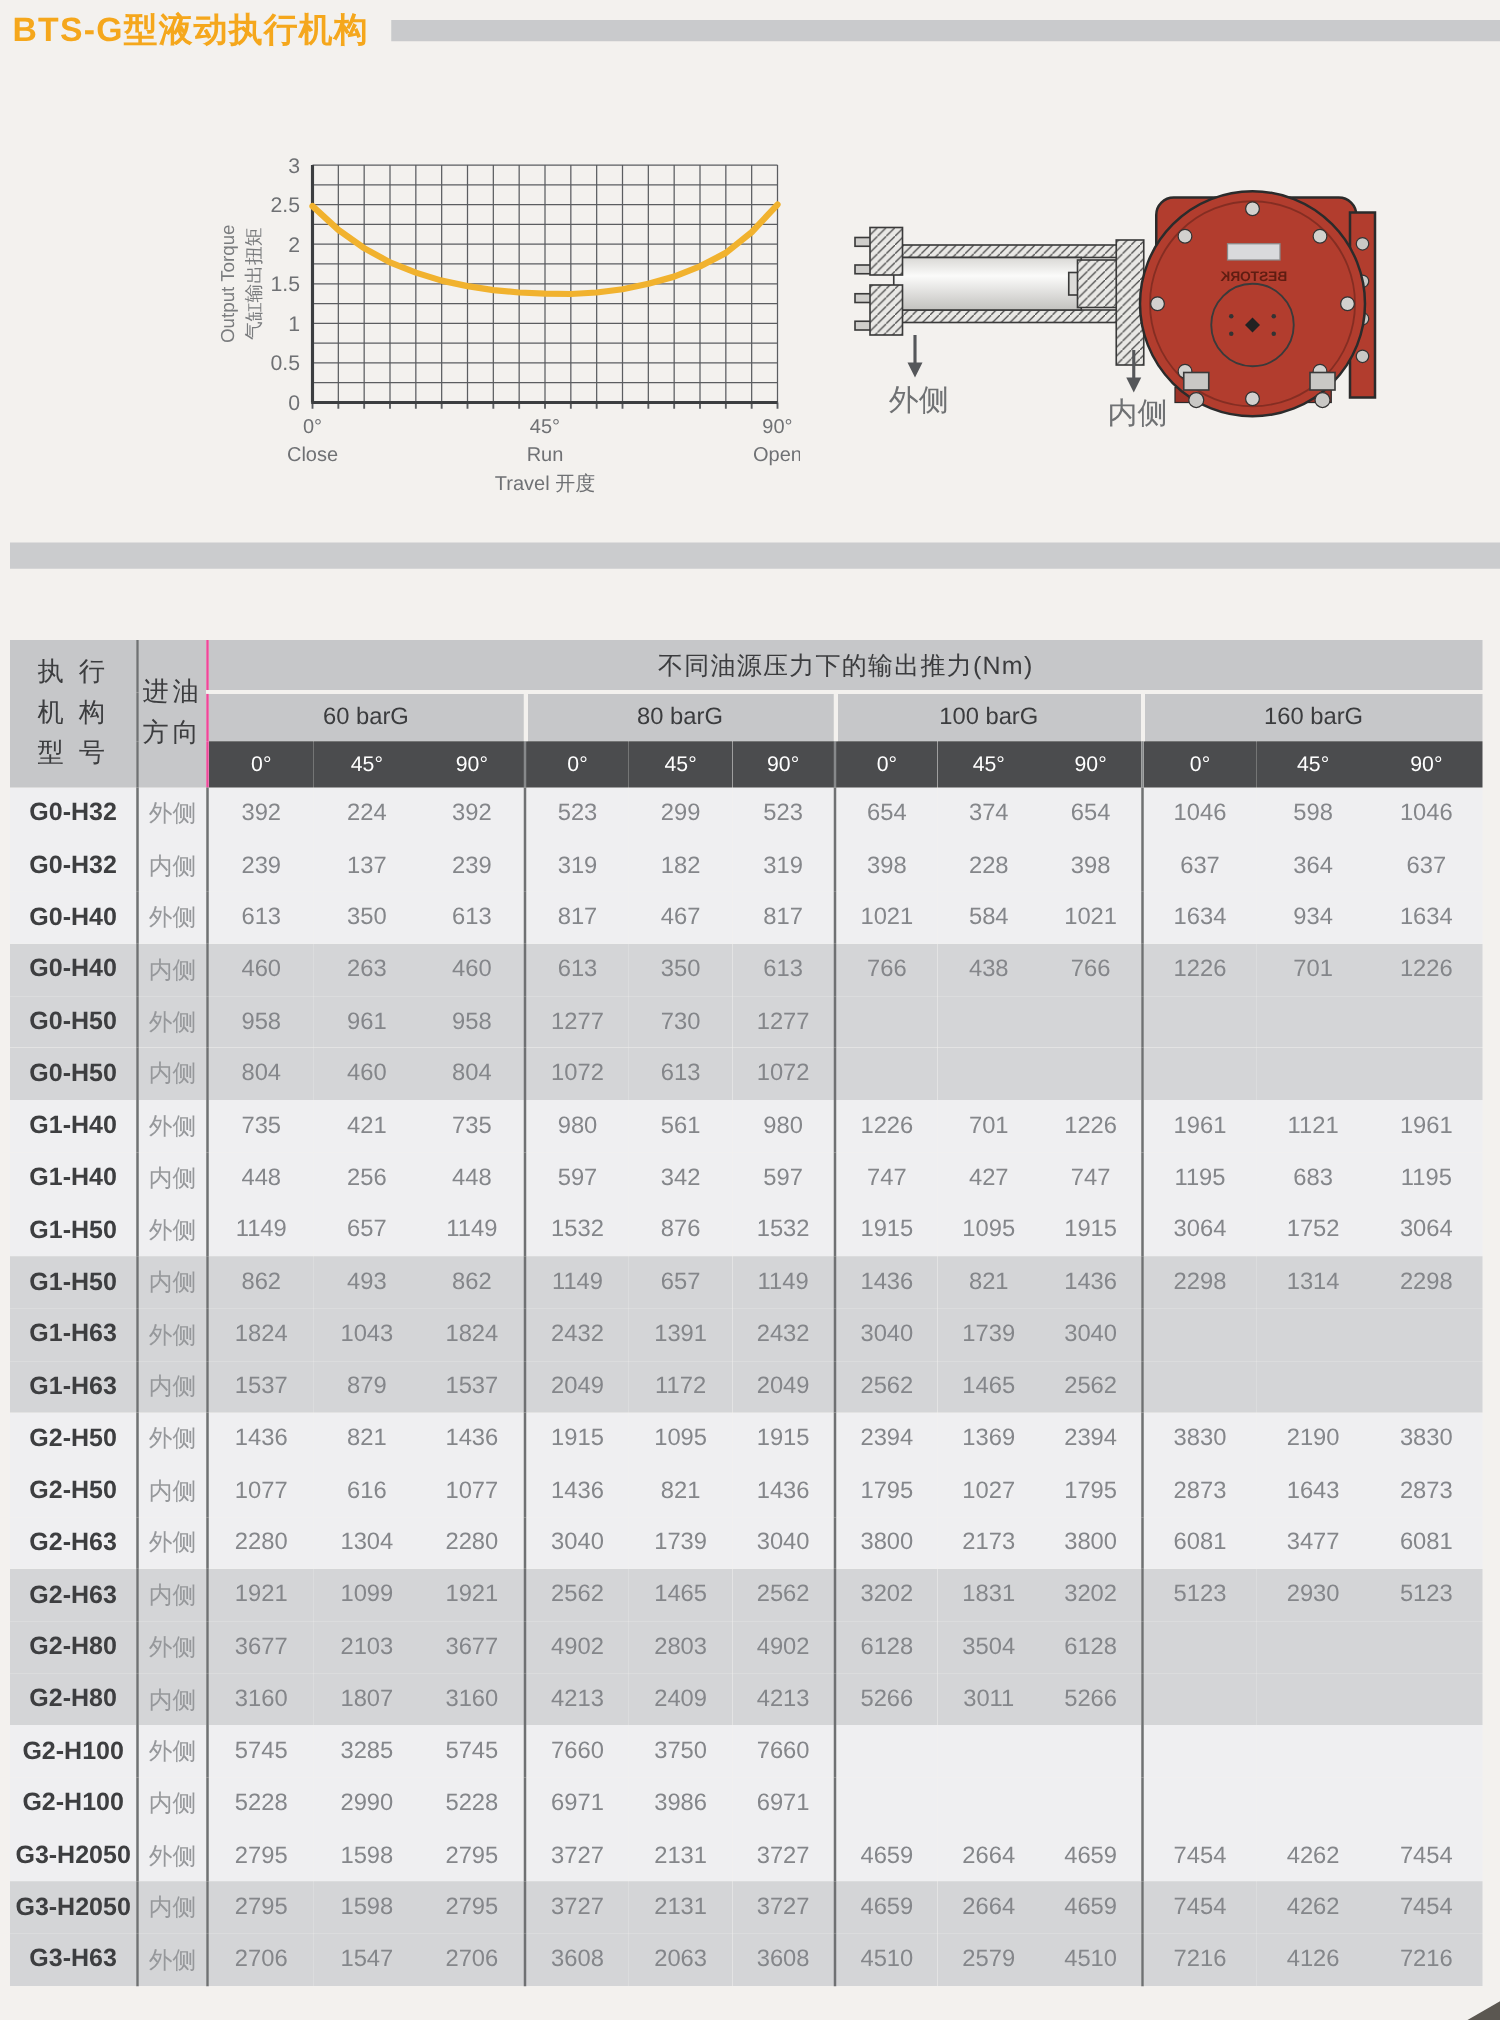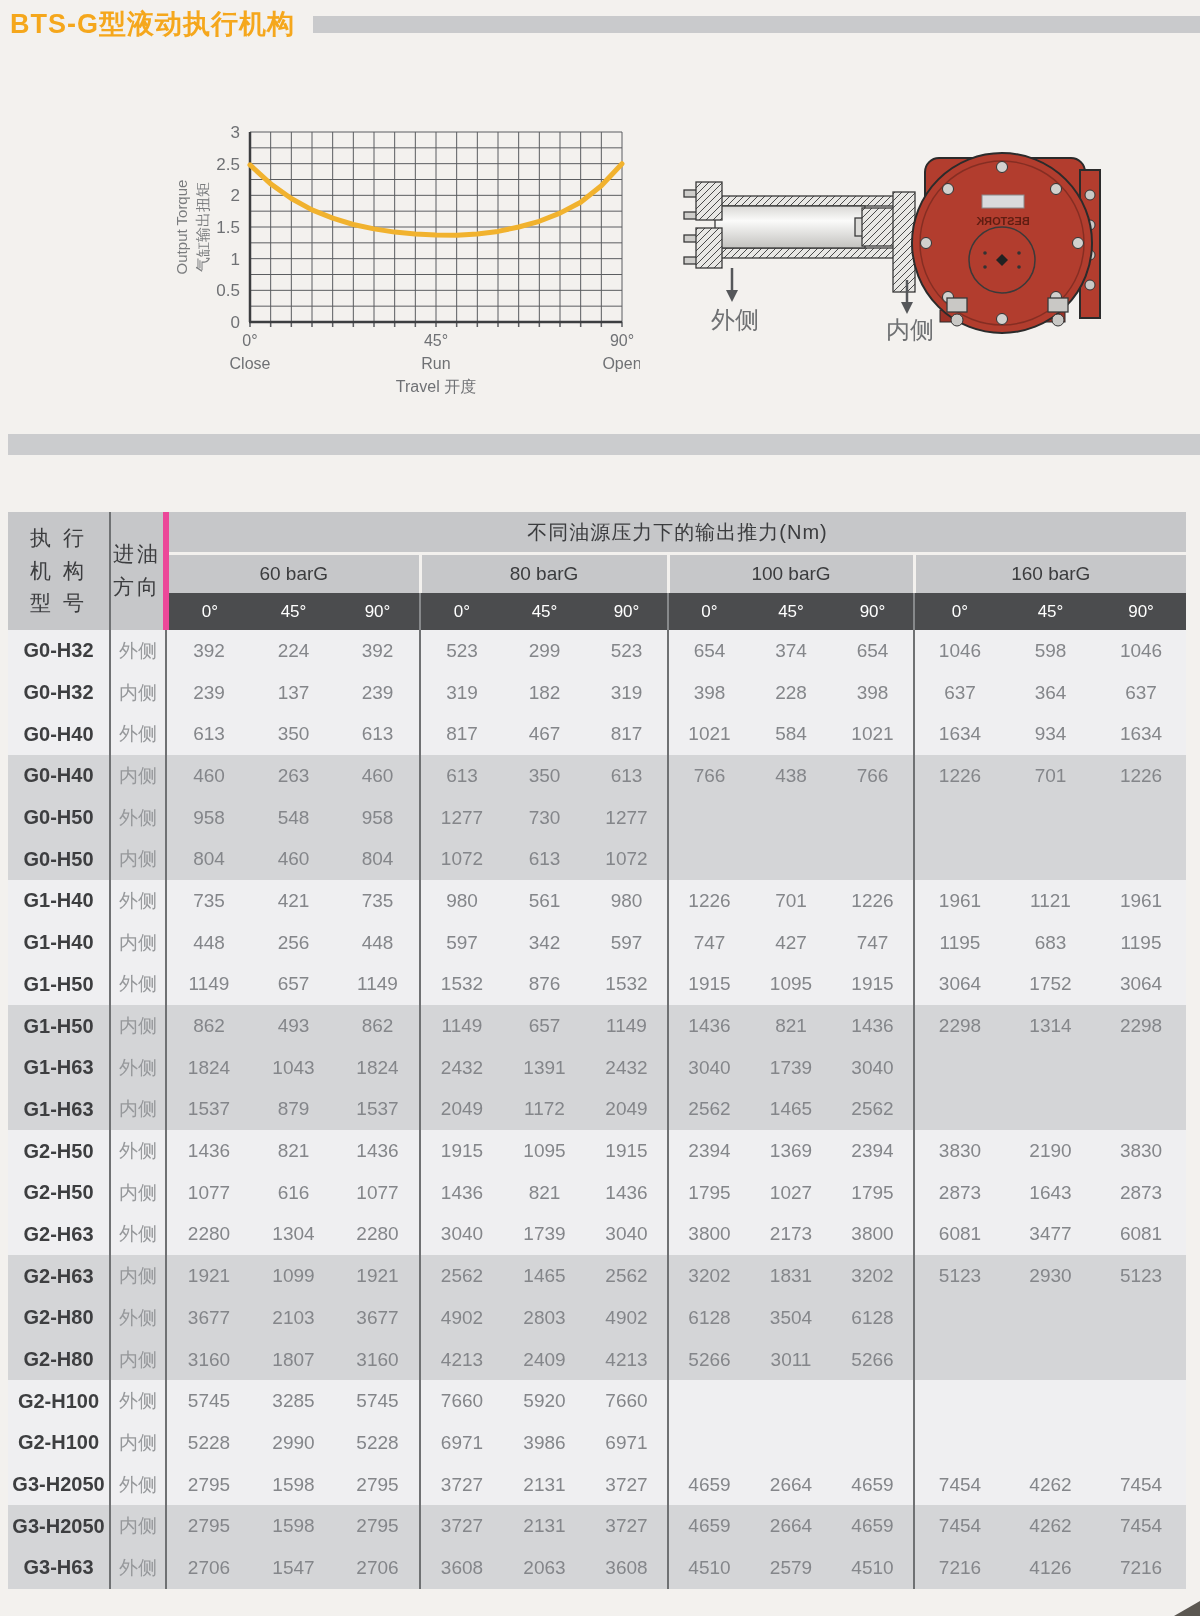--- a/index.html
+++ b/index.html
@@ -28,21 +28,21 @@
 
   #diagwrap{position:absolute;left:660px;top:140px;}
   #diag .ln{stroke:#3a3a3a;stroke-width:1.3;}
   #diag .lbl{font-size:24px;fill:#6f7173;text-anchor:middle;}
   #diag .arrow{stroke:#55575a;stroke-width:2.5;}
 
   table.tbl{position:absolute;left:8px;top:512px;width:1178px;border-collapse:collapse;table-layout:fixed;}
   .tbl th,.tbl td{padding:0;text-align:center;vertical-align:middle;font-weight:normal;overflow:hidden;}
   .hcol1,.hcol2{background:#c6c7c9;color:#3c3d3f;font-size:21px;font-weight:600;letter-spacing:3px;line-height:1.55;}
   .hcol1{border-right:2px solid #6f7173;}
-  .hcol2{border-right:6px solid #ec4899;}
+  .hcol2{border-right:2px solid #ec4899;}
   .hspan{background:#c6c7c9;color:#3b3c3e;font-size:20px;font-weight:600;letter-spacing:1px;border-bottom:3px solid #f3f1ee;height:40px;margin-left:16px;}
   .hbar{background:#c6c7c9;color:#3b3c3e;font-size:19px;font-weight:600;height:38px;}
   .hbar.gsw{border-left:3px solid #f3f1ee;margin-left:20px;}
   .hdeg{background:#4b4c4e;color:#ffffff;font-size:17px;font-weight:bold;height:37px;}
   .hdeg.gsd{border-left:2px solid #87898b;}
   .tbl tbody tr{height:41.7px;background:#efeff1;margin-left:38px;}
   .tbl tbody tr.shade{background:#d4d5d7;}
   td.model{font-weight:bold;color:#3d3e40;font-size:20px;}
   td.dir{color:#96989b;font-size:19px;border-left:2px solid #6f7173;border-right:2px solid #6f7173;}
   td.val{color:#84868a;font-size:19px;}
@@ -323,21 +323,21 @@
           <td class="val">438</td>
           <td class="val">766</td>
           <td class="val gs">1226</td>
           <td class="val">701</td>
           <td class="val">1226</td>
         </tr>
         <tr class="shade">
           <td class="model">G0-H50</td>
           <td class="dir">外侧</td>
           <td class="val gs">958</td>
-          <td class="val">548</td>
+          <td class="val">961</td>
           <td class="val">958</td>
           <td class="val gs">1277</td>
           <td class="val">730</td>
           <td class="val">1277</td>
           <td class="val gs"></td>
           <td class="val"></td>
           <td class="val"></td>
           <td class="val gs"></td>
           <td class="val"></td>
           <td class="val"></td>
@@ -550,21 +550,21 @@
           <td class="val"></td>
           <td class="val"></td>
         </tr>
         <tr>
           <td class="model">G2-H100</td>
           <td class="dir">外侧</td>
           <td class="val gs">5745</td>
           <td class="val">3285</td>
           <td class="val">5745</td>
           <td class="val gs">7660</td>
-          <td class="val">5920</td>
+          <td class="val">3750</td>
           <td class="val">7660</td>
           <td class="val gs"></td>
           <td class="val"></td>
           <td class="val"></td>
           <td class="val gs"></td>
           <td class="val"></td>
           <td class="val"></td>
         </tr>
         <tr>
           <td class="model">G2-H100</td>

